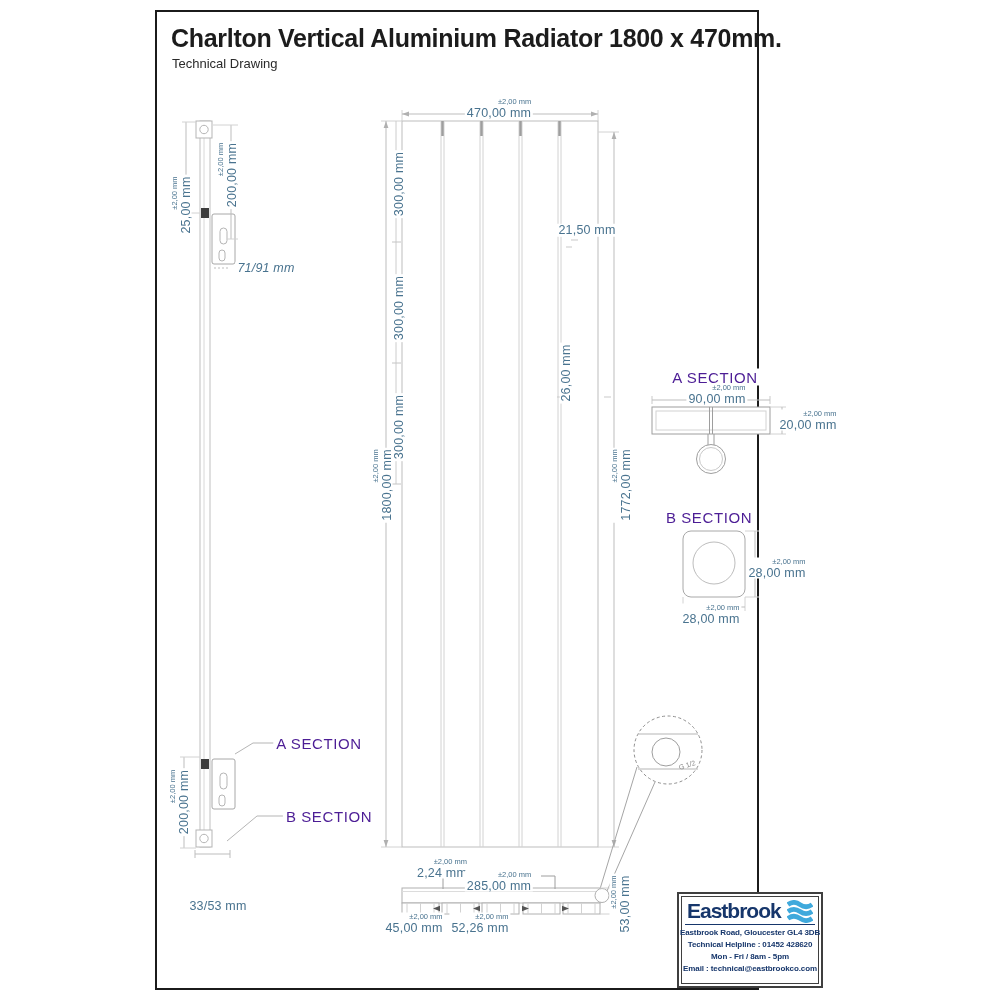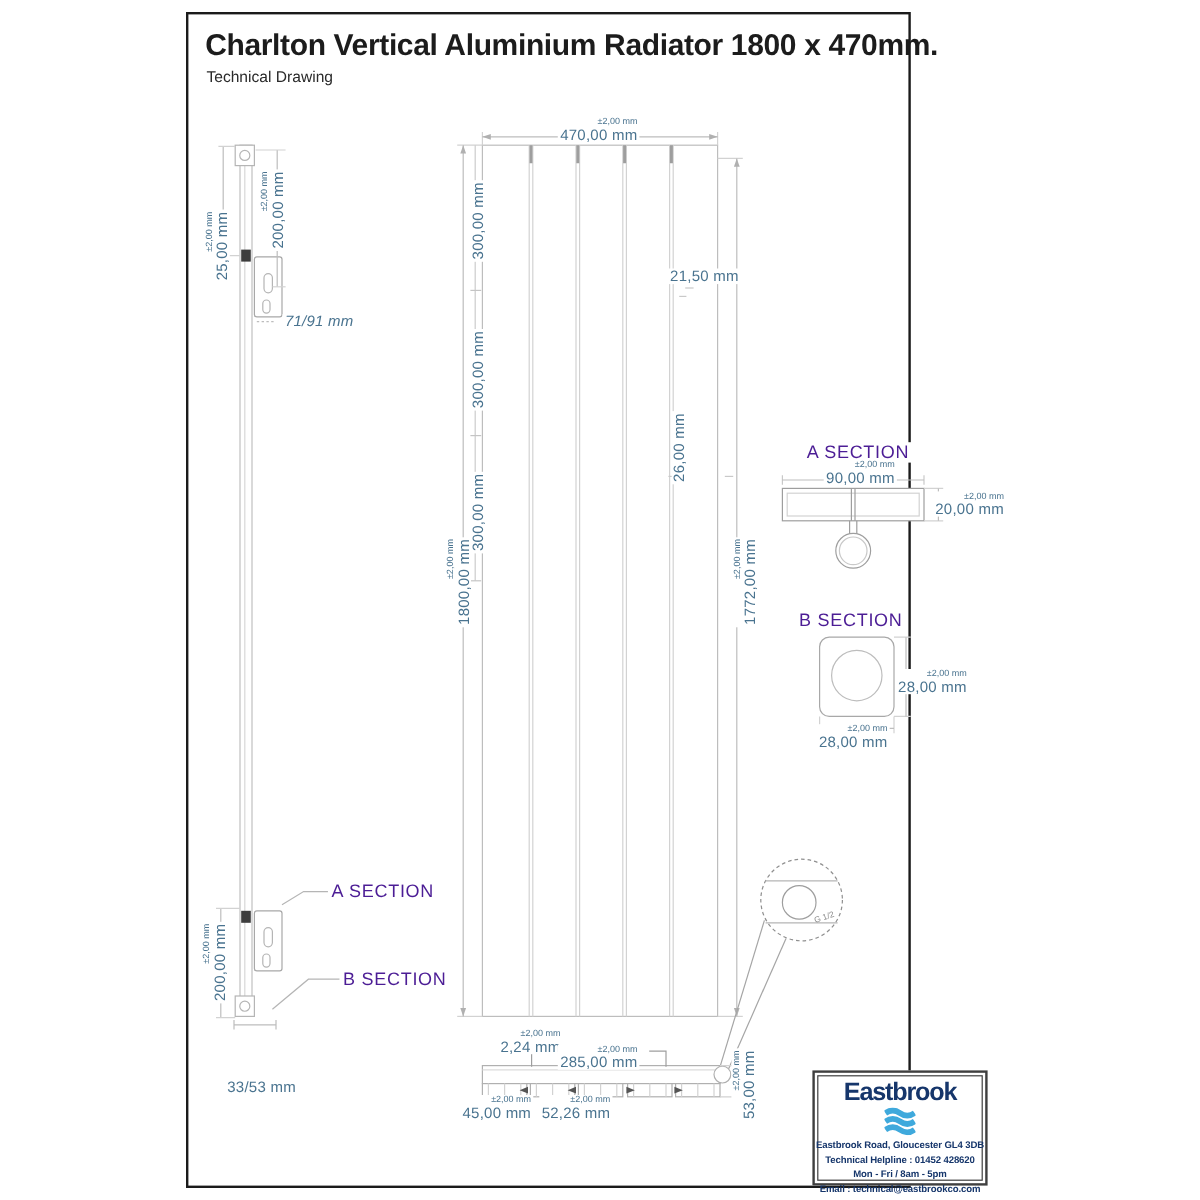--- a/index.html
+++ b/index.html
@@ -9,21 +9,21 @@
   .subtitle{position:absolute;left:15px;top:44px;font-size:13px;color:#2a2a2a;white-space:nowrap;}
   .art{position:absolute;left:0;top:0;width:690px;height:976px;}
   .dim{position:absolute;transform:translate(-50%,-50%);color:#49738f;text-align:center;background:#fff;line-height:1;white-space:nowrap;padding:0 2px;z-index:5;}
   .dim.v{transform:translate(-50%,-50%) rotate(-90deg);}
   .dim .tol{display:block;font-size:7.5px;text-align:right;margin-bottom:1px;letter-spacing:0;}
   .dim .val{display:block;font-size:12.5px;letter-spacing:0.2px;}
   .sec-title{position:absolute;transform:translate(-50%,-50%);font-size:15px;color:#4c1d95;letter-spacing:0.6px;background:#fff;padding:0 3px;white-space:nowrap;z-index:5;}
   .g-label{position:absolute;transform:translate(-50%,-50%) rotate(-18deg);font-size:7px;color:#8a8a8a;z-index:5;}
   .footer-box{position:absolute;left:520px;top:880px;width:146px;height:96px;border:2px solid #3f3f3f;background:#fff;box-sizing:border-box;z-index:6;}
   .footer-inner{position:absolute;left:2px;top:2px;right:2px;bottom:2px;border:1px solid #3f3f3f;padding:2px 3px;display:flex;flex-direction:column;align-items:center;box-sizing:border-box;}
-  .brand-row{display:flex;align-items:center;justify-content:space-between;width:100%;padding:0 2px;box-sizing:border-box;flex-direction:column;}
+  .brand-row{display:flex;align-items:center;justify-content:space-between;width:100%;padding:0 2px;box-sizing:border-box;}
   .brand{font-size:21px;font-weight:bold;color:#16366b;letter-spacing:-1px;}
   .brand-divider{width:100%;height:1px;background:#16366b;margin:1px 0 2px;}
   .footer-line{font-size:8px;font-weight:bold;color:#16366b;line-height:12px;white-space:nowrap;letter-spacing:-0.1px;}
 </style>
 </head>
 <body>
 
 <div class="page">
   <div class="frame">
 

